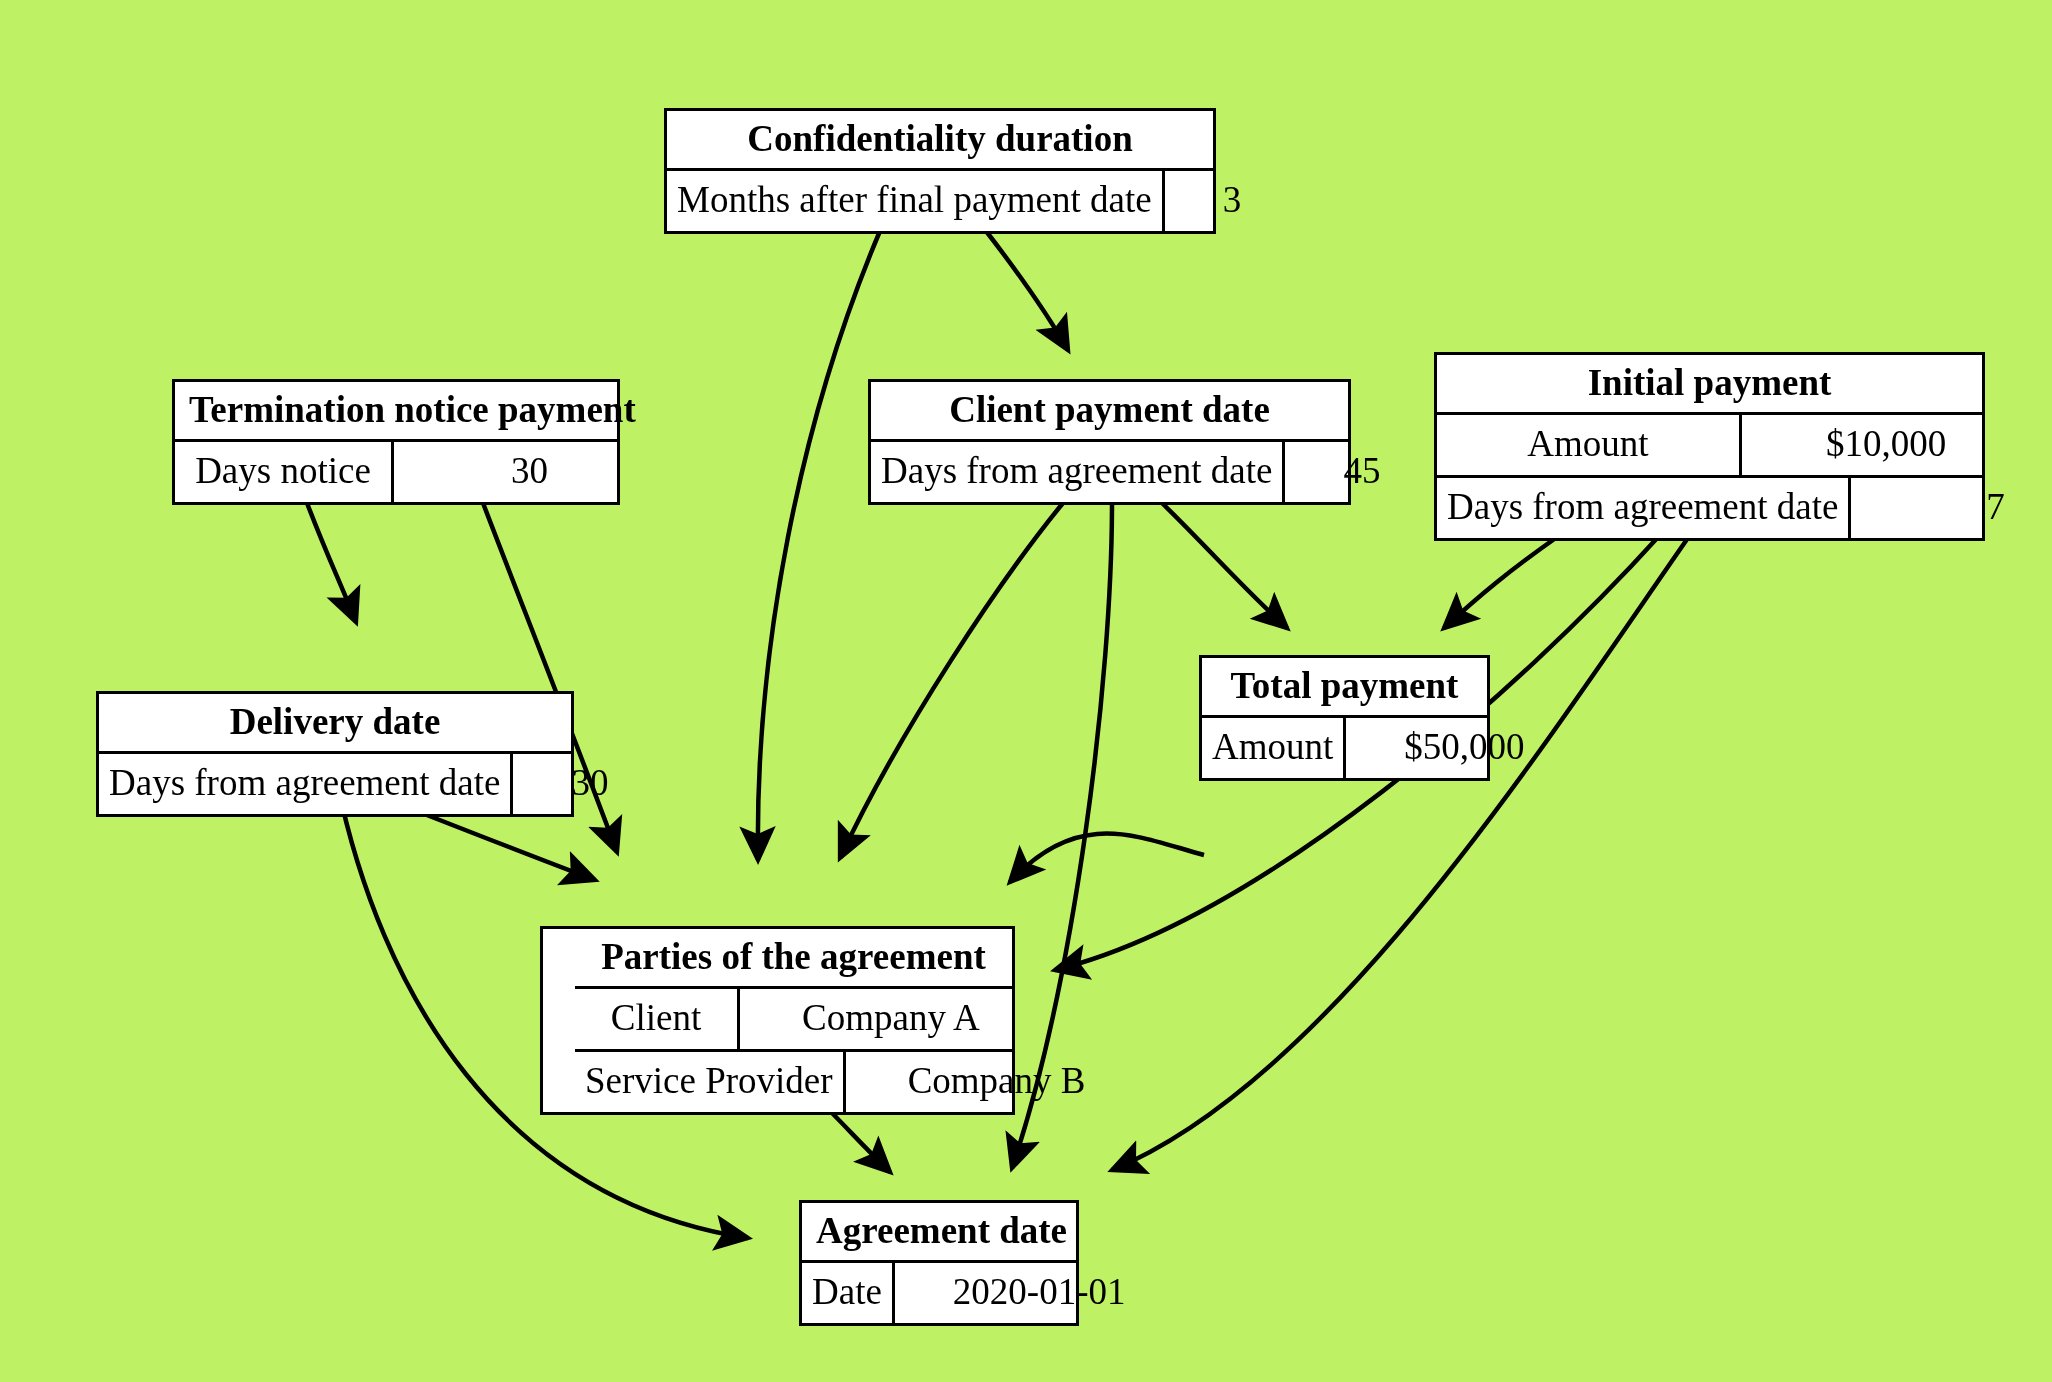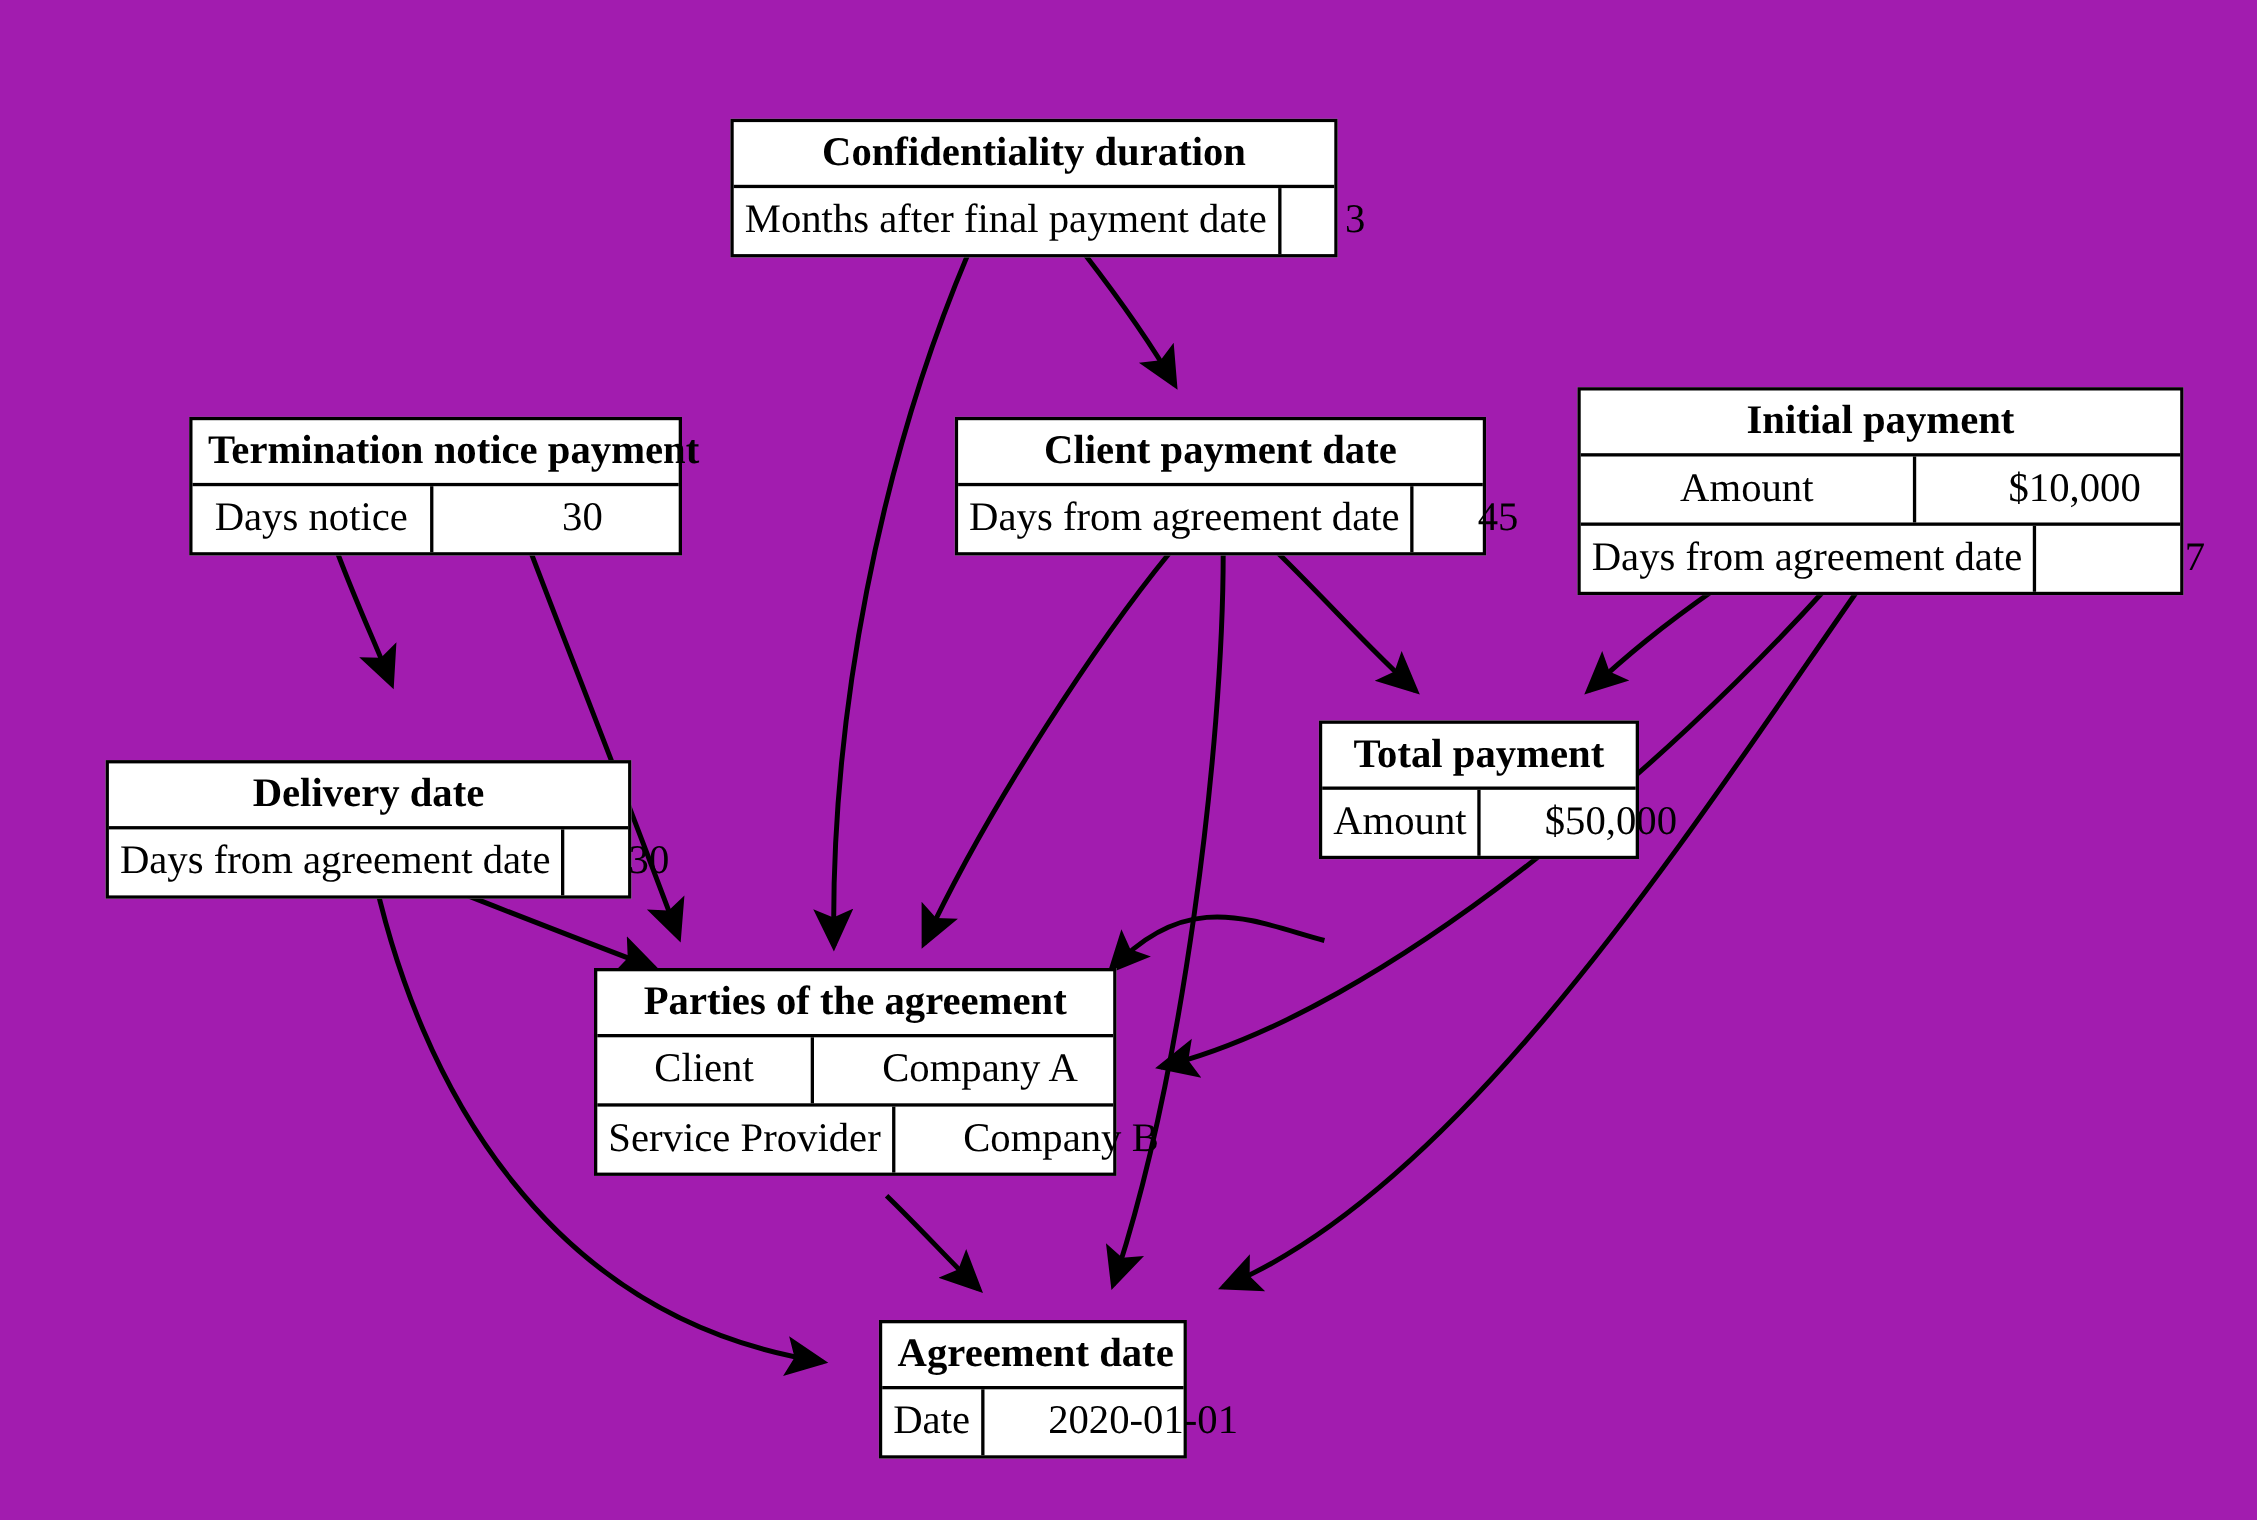--- a/index.html
+++ b/index.html
@@ -8,21 +8,21 @@
     background: #ffffff;
   }
   body {
     font-family: "Liberation Serif", "DejaVu Serif", serif;
     color: #000000;
   }
   #canvas {
     position: relative;
     width: 2052px;
     height: 1382px;
-    background: #a21caf;
+    background: #bef264;
     overflow: hidden;
   }
   #edges {
     position: absolute;
     left: 0;
     top: 0;
     width: 2052px;
     height: 1382px;
     pointer-events: none;
   }
@@ -91,21 +91,21 @@
   #node-initial_payment .cell-val { width: 172px; border-radius: 21px; }
 
   #node-delivery_date { left: 96px;   top: 655px;  width: 478px; margin-top: 36px; }
   #node-delivery_date .cell-key { justify-content: flex-start; }
   #node-delivery_date .cell-val { width: 72px; justify-content: flex-start; }
 
   #node-total_payment { left: 1199px; top: 655px;  width: 291px; }
   #node-total_payment .cell-key { justify-content: flex-start; }
   #node-total_payment .cell-val { width: 152px; justify-content: flex-start; }
 
-  #node-parties_of_the_agreement { left: 540px;  top: 880px;  width: 475px; }
+  #node-parties_of_the_agreement { left: 540px;  top: 926px;  width: 475px; padding-left: 32px; }
   #node-parties_of_the_agreement .cell-val { width: 200px; justify-content: flex-start; }
   #node-parties_of_the_agreement .cell-val { padding-left: 14px; }
 
   #node-agreement_date { left: 799px;  top: 1200px; width: 280px; }
   #node-agreement_date .cell-key { justify-content: flex-start; }
   #node-agreement_date .cell-val { width: 200px; justify-content: flex-start; }
 </style>
 </head>
 <body>
 

